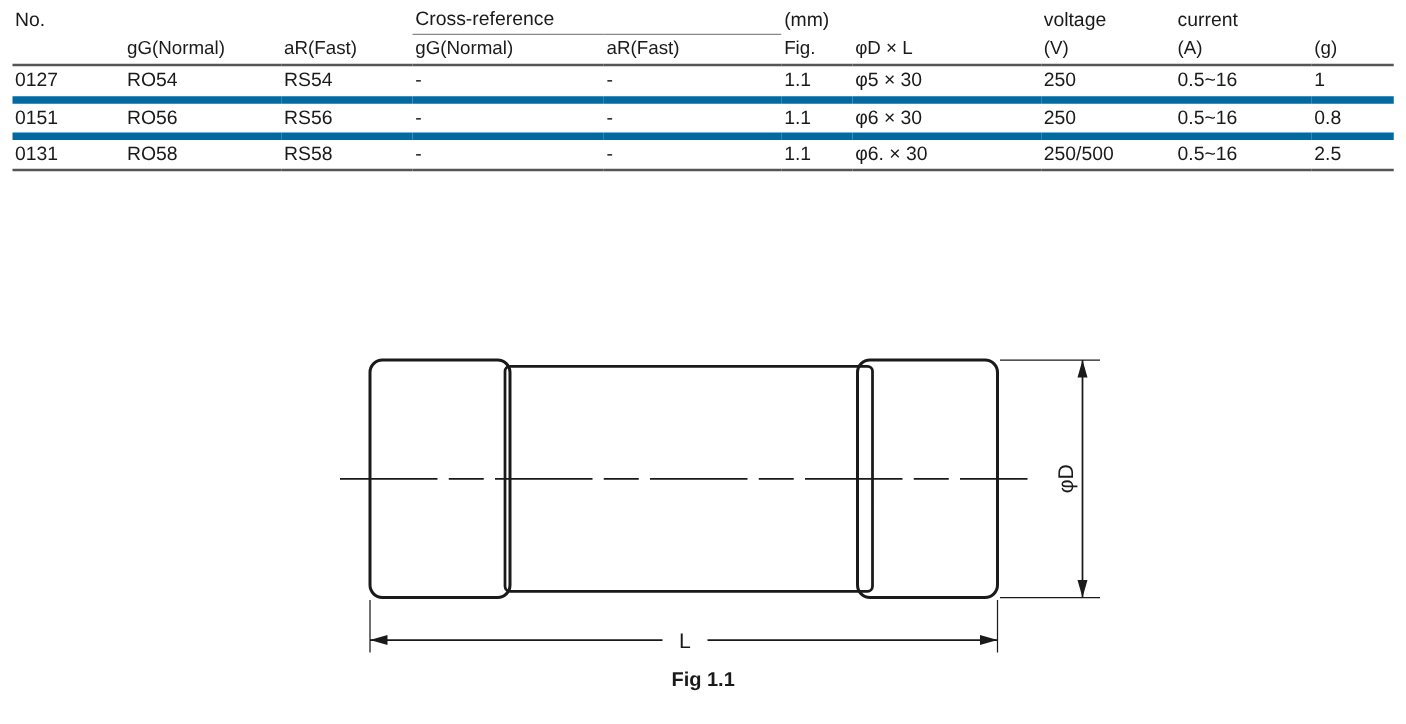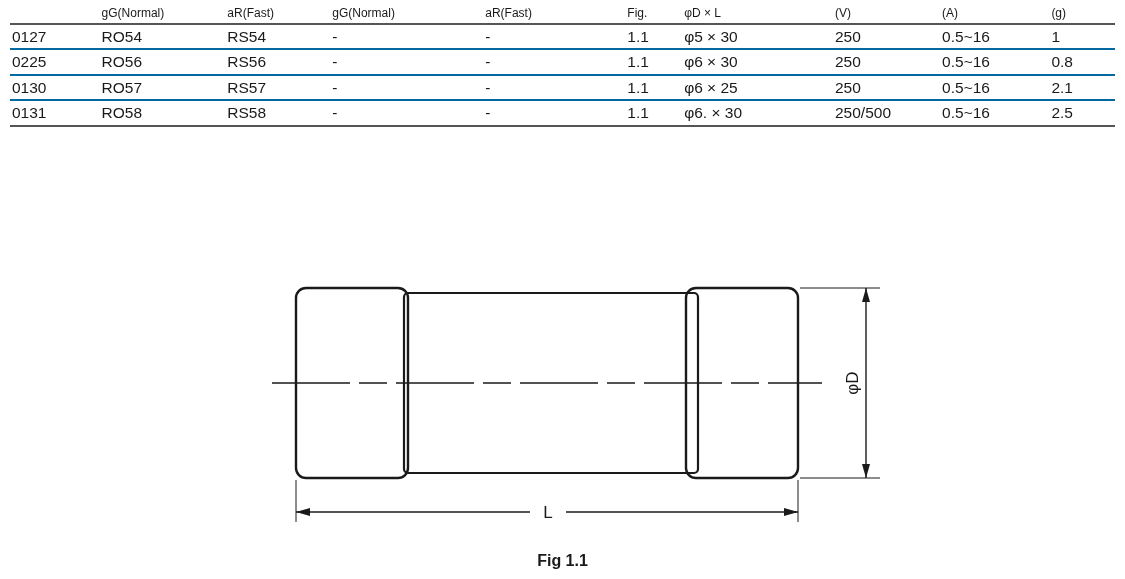--- a/index.html
+++ b/index.html
@@ -31,23 +31,23 @@
   }
   table.spec td, table.spec th {
     padding: 2px 4px 2px 2px;
     text-align: left;
     font-weight: normal;
     vertical-align: bottom;
     white-space: nowrap;
   }
   .hdr-top td { padding-top: 4px; }
   .rule-thick { border-bottom: 2px solid #555; }
-  .rule-thin  { border-bottom: 2px solid #0369a1; }
+  .rule-thin  { border-bottom: 6px solid #0369a1; }
   .rule-models { border-bottom: 1px solid #888; }
-  .cell-sub { font-size: 12px; }
+  .cell-sub { font-size: 15px; }
 
   
   .c-cat    { width: 82px; }
   .c-gg     { width: 115px; }
   .c-ar     { width: 96px; }
   .c-xgg    { width: 140px; }
   .c-xar    { width: 130px; }
   .c-fig    { width: 52px; }
   .c-dim    { width: 138px; }
   .c-volt   { width: 98px; }
@@ -59,21 +59,21 @@
   
   .figure {
     position: absolute;
     left: 0;
     top: 270px;
     width: 1125px;
     height: 300px;
   }
   .fig-caption {
     position: absolute;
-    top: 282px;
+    top: 266px;
     left: 0;
     width: 1125px;
     text-align: center;
     font-size: 16px;
     font-weight: bold;
     color: #1a1a1a;
   }
   svg.drawing {
     position: absolute;
     left: 0;
@@ -93,20 +93,29 @@
         <col class="c-xar">
       <col class="c-fig">
         <col class="c-dim">
         <col class="c-volt">
         <col class="c-curr">
         <col class="c-wt">
     </colgroup>
     <tbody>
 
 
+      <tr>
+        <td>No.</td>
+        <td colspan="2"></td>
+        <td colspan="2" class="rule-models">Cross-reference</td>
+        <td colspan="2">(mm)</td>
+        <td>voltage</td>
+        <td>current</td>
+        <td></td>
+      </tr>
 
       <tr class="rule-thick">
         <td></td>
         <td class="cell-sub">gG(Normal)</td>
         <td class="cell-sub">aR(Fast)</td>
         <td class="cell-sub">gG(Normal)</td>
         <td class="cell-sub">aR(Fast)</td>
         <td class="cell-sub">Fig.</td>
         <td class="cell-sub">φD × L</td>
         <td class="cell-sub">(V)</td>
@@ -120,42 +129,30 @@
         <td>RS54</td>
         <td>-</td>
         <td>-</td>
         <td>1.1</td>
         <td>φ5 × 30</td>
         <td>250</td>
         <td>0.5~16</td>
         <td>1</td>
       </tr>
       <tr class="body-row rule-thin">
-        <td>0225</td>
+        <td>0151</td>
         <td>RO56</td>
         <td>RS56</td>
         <td>-</td>
         <td>-</td>
         <td>1.1</td>
         <td>φ6 × 30</td>
         <td>250</td>
         <td>0.5~16</td>
         <td>0.8</td>
-      </tr>
-      <tr class="body-row rule-thin">
-        <td>0130</td>
-        <td>RO57</td>
-        <td>RS57</td>
-        <td>-</td>
-        <td>-</td>
-        <td>1.1</td>
-        <td>φ6 × 25</td>
-        <td>250</td>
-        <td>0.5~16</td>
-        <td>2.1</td>
       </tr>
       <tr class="body-row rule-thick">
         <td>0131</td>
         <td>RO58</td>
         <td>RS58</td>
         <td>-</td>
         <td>-</td>
         <td>1.1</td>
         <td>φ6. × 30</td>
         <td>250/500</td>

